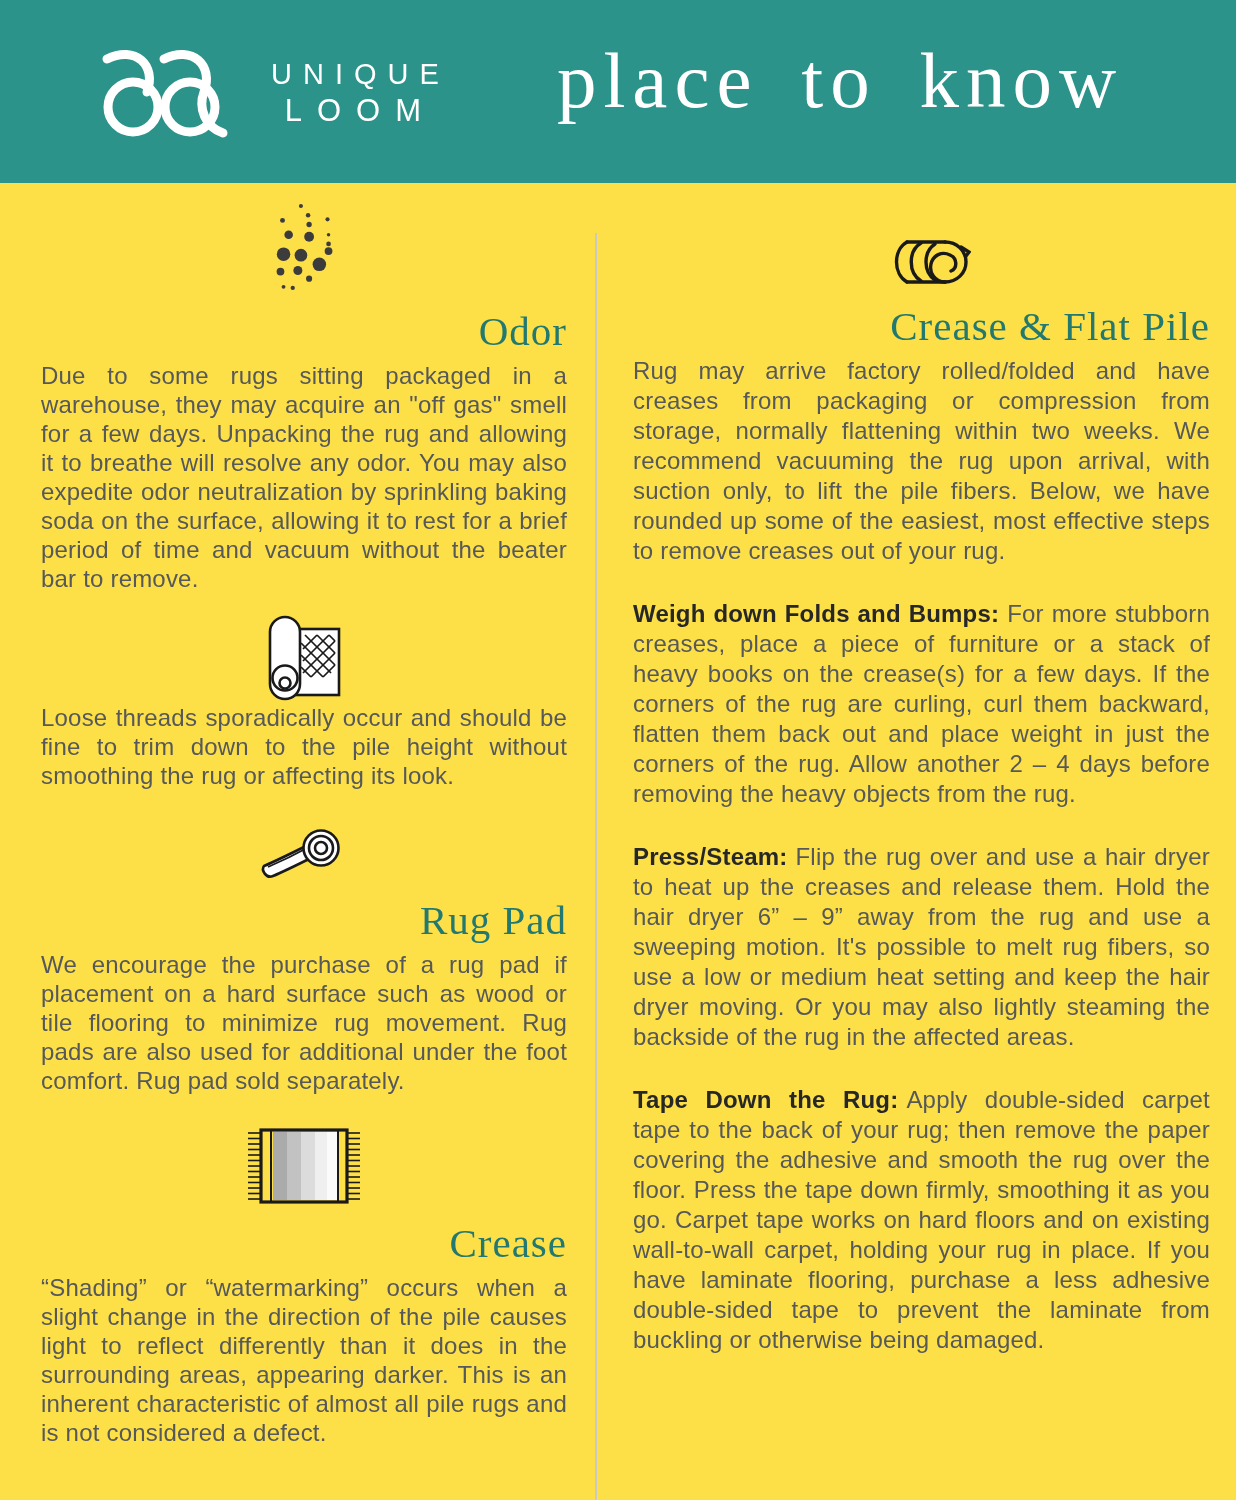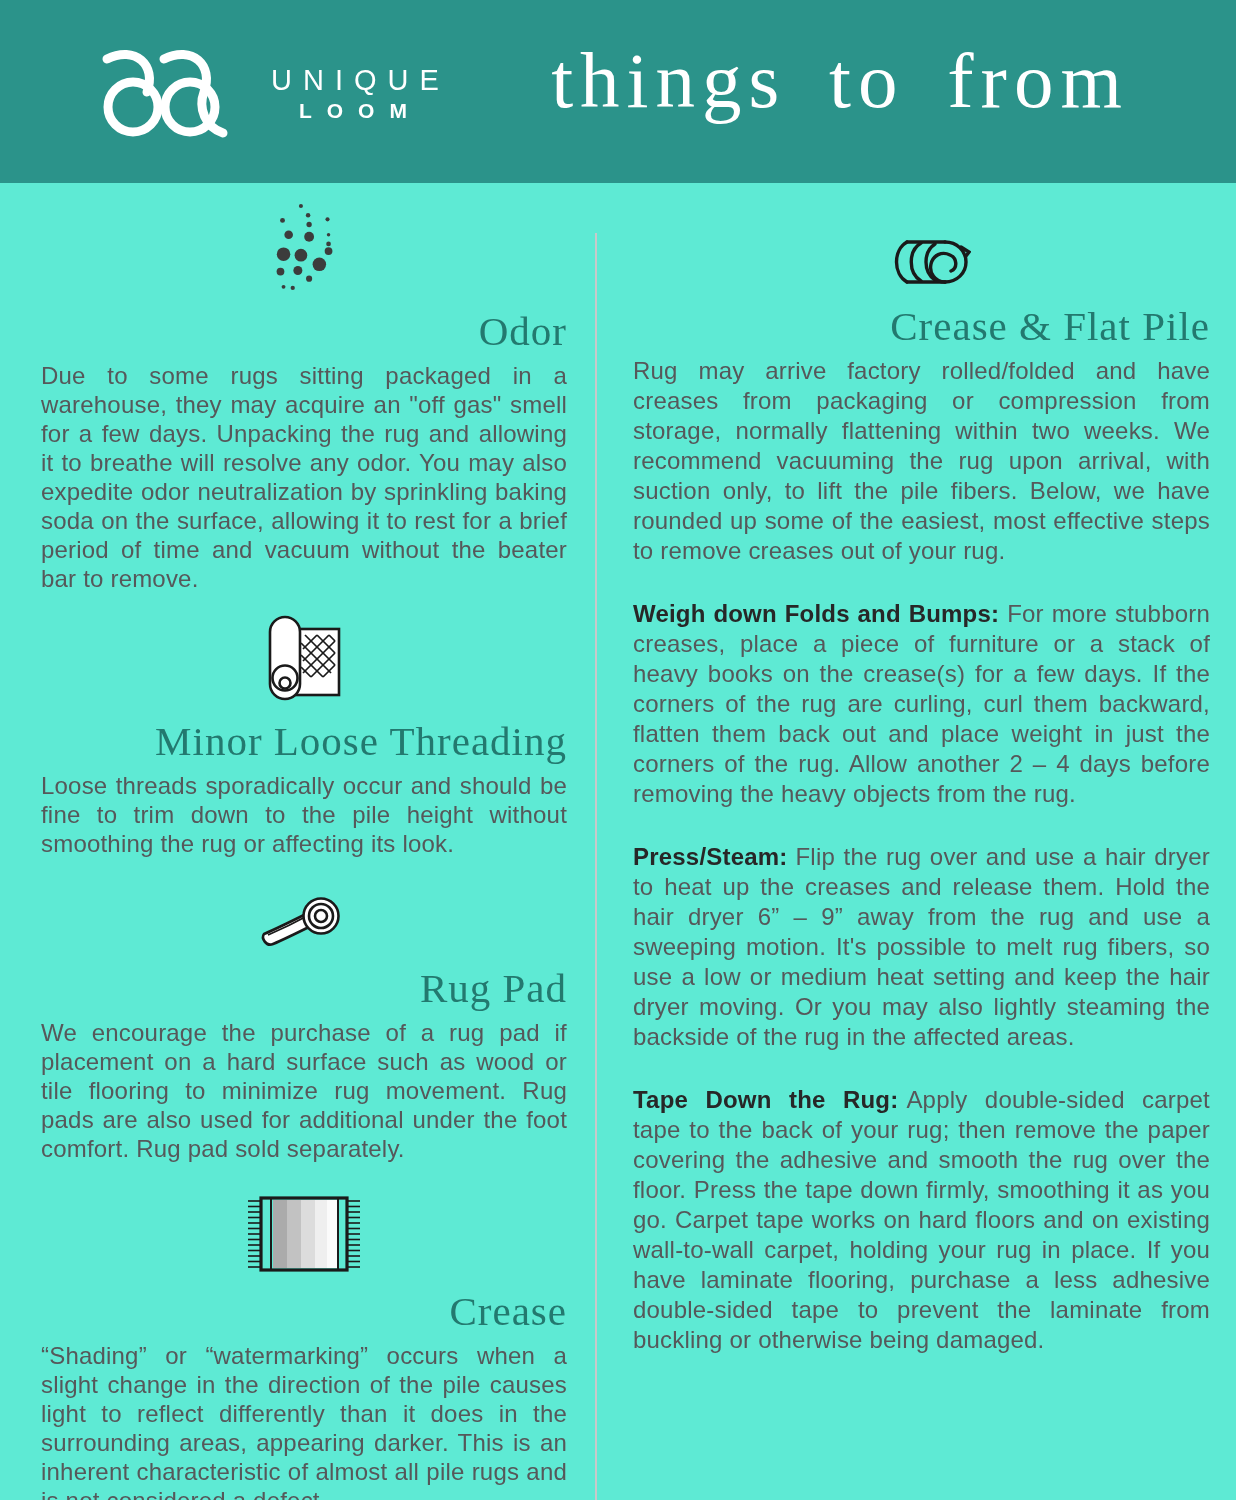--- a/index.html
+++ b/index.html
@@ -1,40 +1,40 @@
 <!DOCTYPE html>
 <html><head>
 <meta charset="utf-8">
 <style>
   html,body{margin:0;padding:0;background:#ffffff;}
   .page{
     position:relative;
     width:1236px;
     height:1500px;
-    background:#5eead4;
+    background:#fde047;
     overflow:hidden;
     font-family:"Liberation Sans", sans-serif;
   }
   
   .header{
     position:absolute;left:0;top:0;width:1236px;height:183px;
     background:#2B938A;
   }
   .logo-group{
     position:absolute;left:95px;top:38px;height:110px;
     display:flex;align-items:center;gap:26px;
   }
   .brand-text{
     color:#ffffff;
     font-family:"Liberation Sans", sans-serif;
     text-align:center;
     line-height:1.25;
   }
   .brand-line1{font-size:29px;letter-spacing:11px;}
-  .brand-line2{font-size:21px;letter-spacing:15px;font-weight:bold;}
+  .brand-line2{font-size:31px;letter-spacing:15px;}
   .header-title{
     position:absolute;left:470px;top:36px;width:740px;
     text-align:center;
     color:#ffffff;
     font-family:"Liberation Serif", serif;
     font-size:79px;
     letter-spacing:7px;
     word-spacing:16px;
     white-space:nowrap;
   }
@@ -87,21 +87,21 @@
           <path d="M 12,14 C 40,0 62,20 52,47"></path>
           <circle cx="95" cy="62" r="25"></circle>
           <path d="M 69,14 C 97,0 119,20 109,47 C 103,63 110,82 128,88"></path>
         </svg>
       </span>
       <div class="brand-text">
         <div class="brand-line1">UNIQUE</div>
         <div class="brand-line2">LOOM</div>
       </div>
     </div>
-    <div class="header-title">things to from</div>
+    <div class="header-title">place to know</div>
   </div>
 
   <div class="divider"></div>
 
   <div class="col-left">
 
     <div class="sec">
       <div class="icon-wrap">
         <svg width="62" height="90" viewBox="0 0 60 88" fill="#3C3C3C">
           <circle cx="27" cy="3" r="2"></circle>
@@ -143,21 +143,20 @@
               <path d="M58 62 L70 50"></path>
             <path d="M40 20 L70 50"></path>
               <path d="M36 28 L66 58"></path>
               <path d="M36 40 L58 62"></path>
               <path d="M36 52 L46 62"></path>
               <path d="M52 20 L70 38"></path>
               <path d="M64 20 L70 26"></path>
           </g>
         </svg>
       </div>
-      <div class="section-heading">Minor Loose Threading</div>
       <p class="body-text">Loose threads sporadically occur and should be fine to trim down to the pile height without smoothing the rug or affecting its look.</p>
     </div>
 
     <div class="sec">
       <div class="icon-wrap" style="margin-top:30px;">
         <svg width="92" height="62" viewBox="0 0 92 62" fill="none" stroke="#1A1A1A" stroke-width="2.6">
           <path d="M 6,46 C 20,40 38,31 50,25 L 57,36 C 45,42 27,51 15,56 C 8,59 3,50 6,46 Z" fill="#ffffff"></path>
           <path d="M 10,47 C 24,41 40,33 51,27" stroke-width="1.8"></path>
           <circle cx="63" cy="28" r="17.5" fill="#ffffff"></circle>
           <circle cx="63" cy="28" r="12"></circle>

